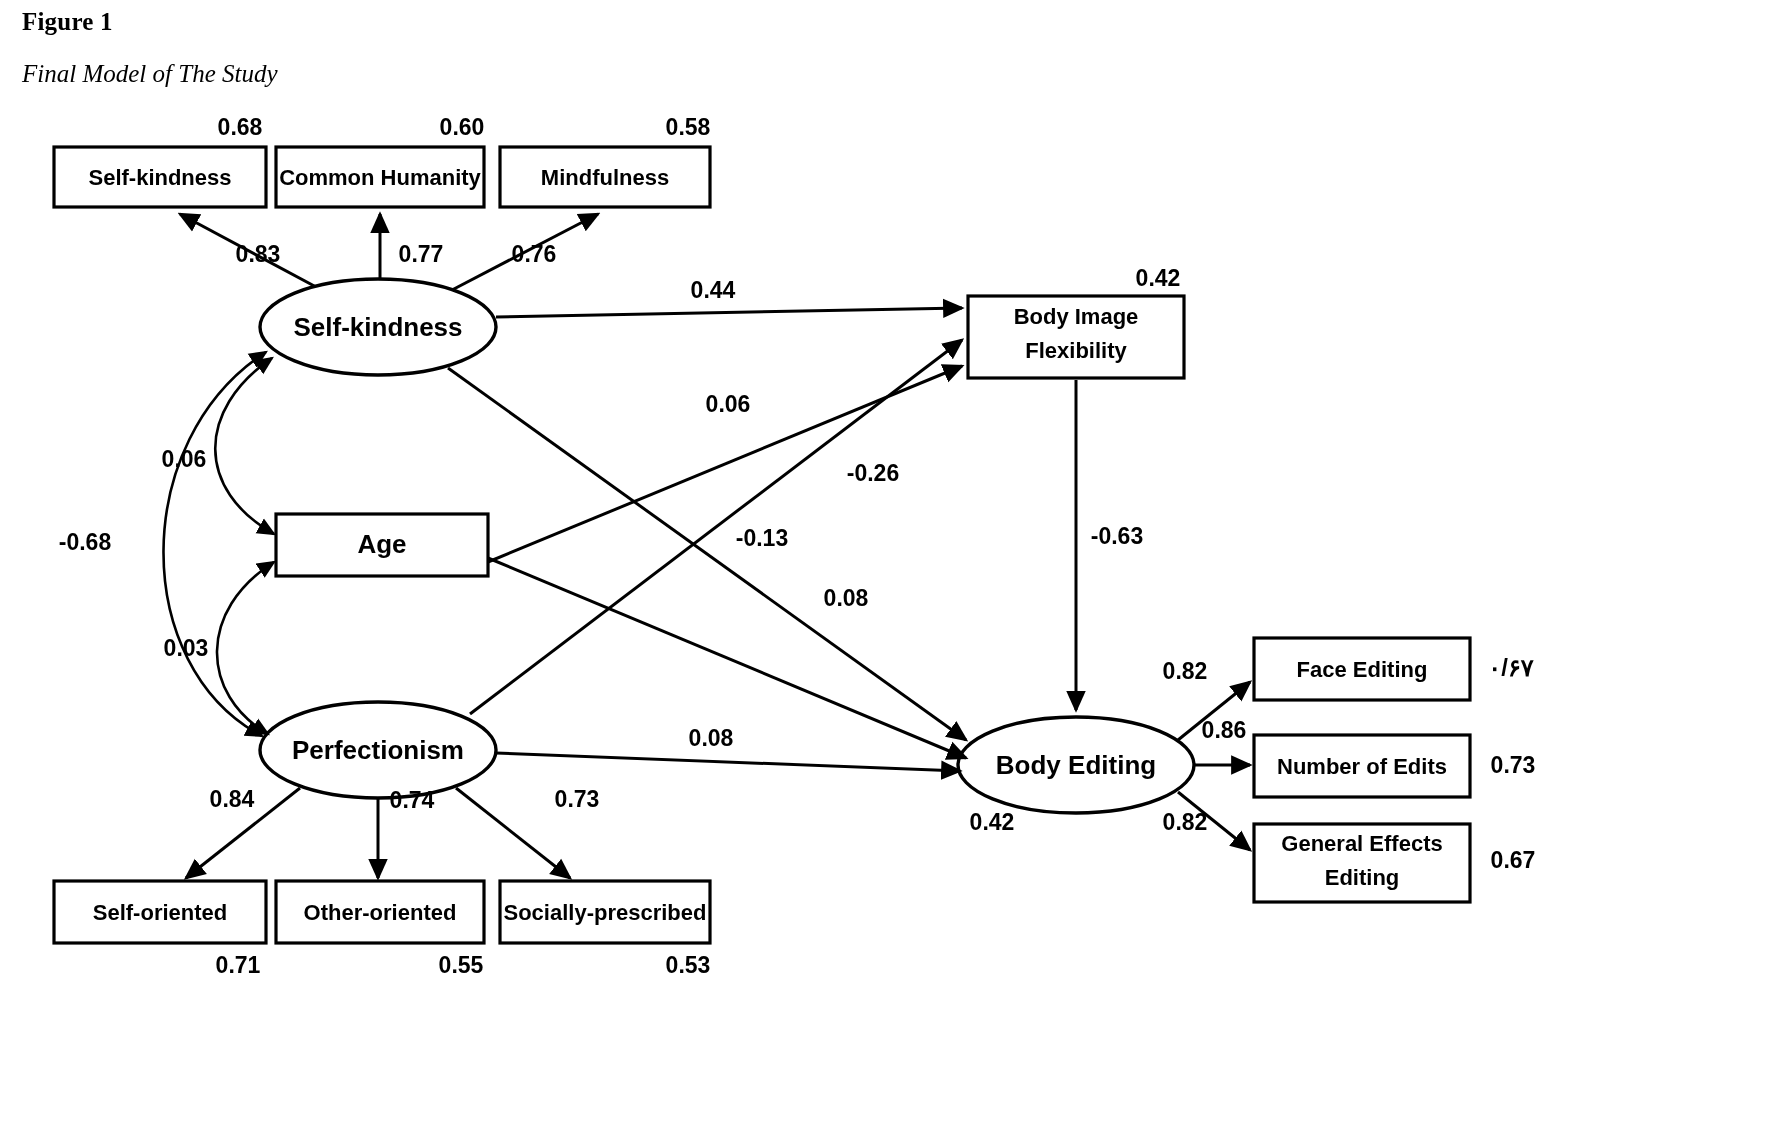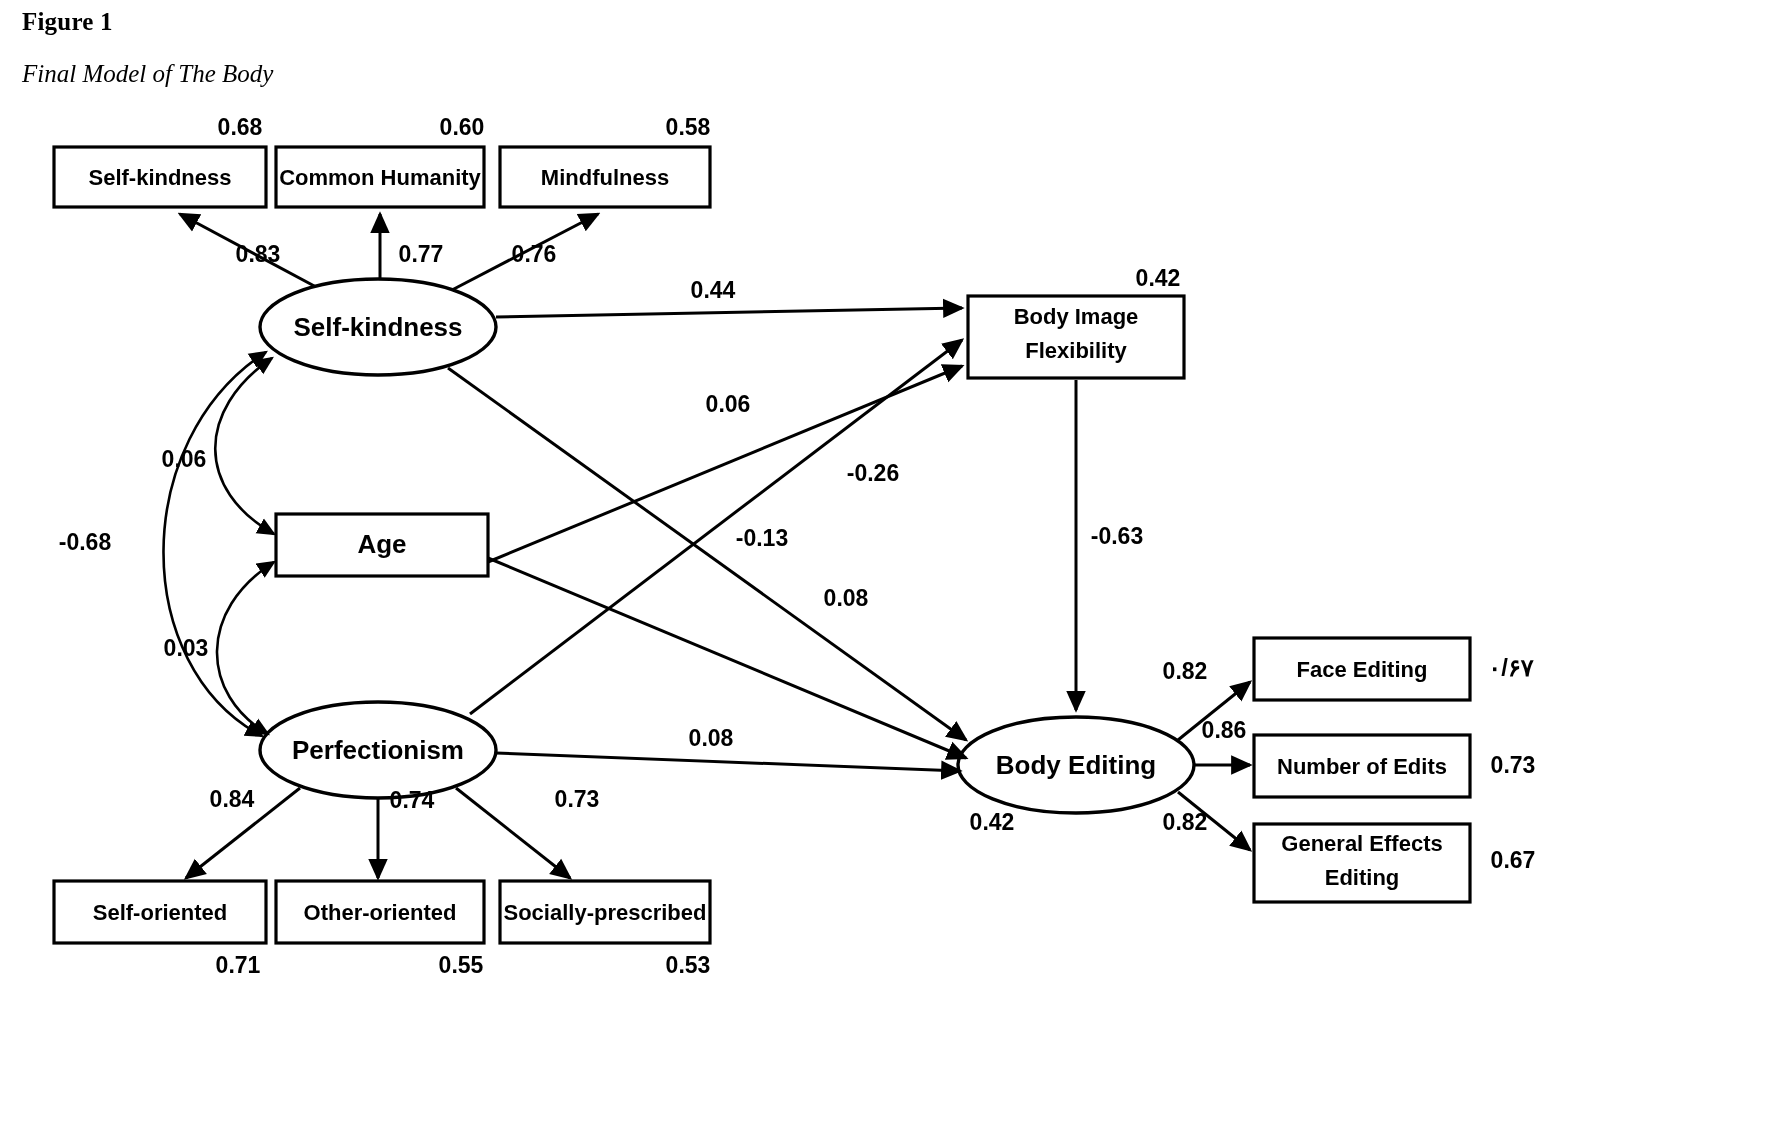--- a/index.html
+++ b/index.html
@@ -15,21 +15,21 @@
   .coef.fa{font-size:24px;}
   .box{fill:#ffffff;stroke:#000000;stroke-width:3.2;}
   .ellipse{fill:#ffffff;stroke:#000000;stroke-width:3.4;}
   .path-line{stroke:#000000;stroke-width:3;fill:none;}
   .path-line.thin{stroke-width:2.6;}
 </style>
 </head>
 <body>
 
 <div id="fig-title">Figure 1</div>
-<div id="fig-subtitle">Final Model of The Body</div>
+<div id="fig-subtitle">Final Model of The Study</div>
 
 <div id="diagram">
 <svg width="1786" height="1012" viewBox="0 0 1786 1012" xmlns="http://www.w3.org/2000/svg">
   <defs>
     <marker id="ah" viewBox="0 0 12 12" refX="10.5" refY="6" markerWidth="7.2" markerHeight="7.2" orient="auto-start-reverse">
       <path d="M 0 0.6 L 12 6 L 0 11.4 z" fill="#000000"></path>
     </marker>
   </defs>
 
   <g>

